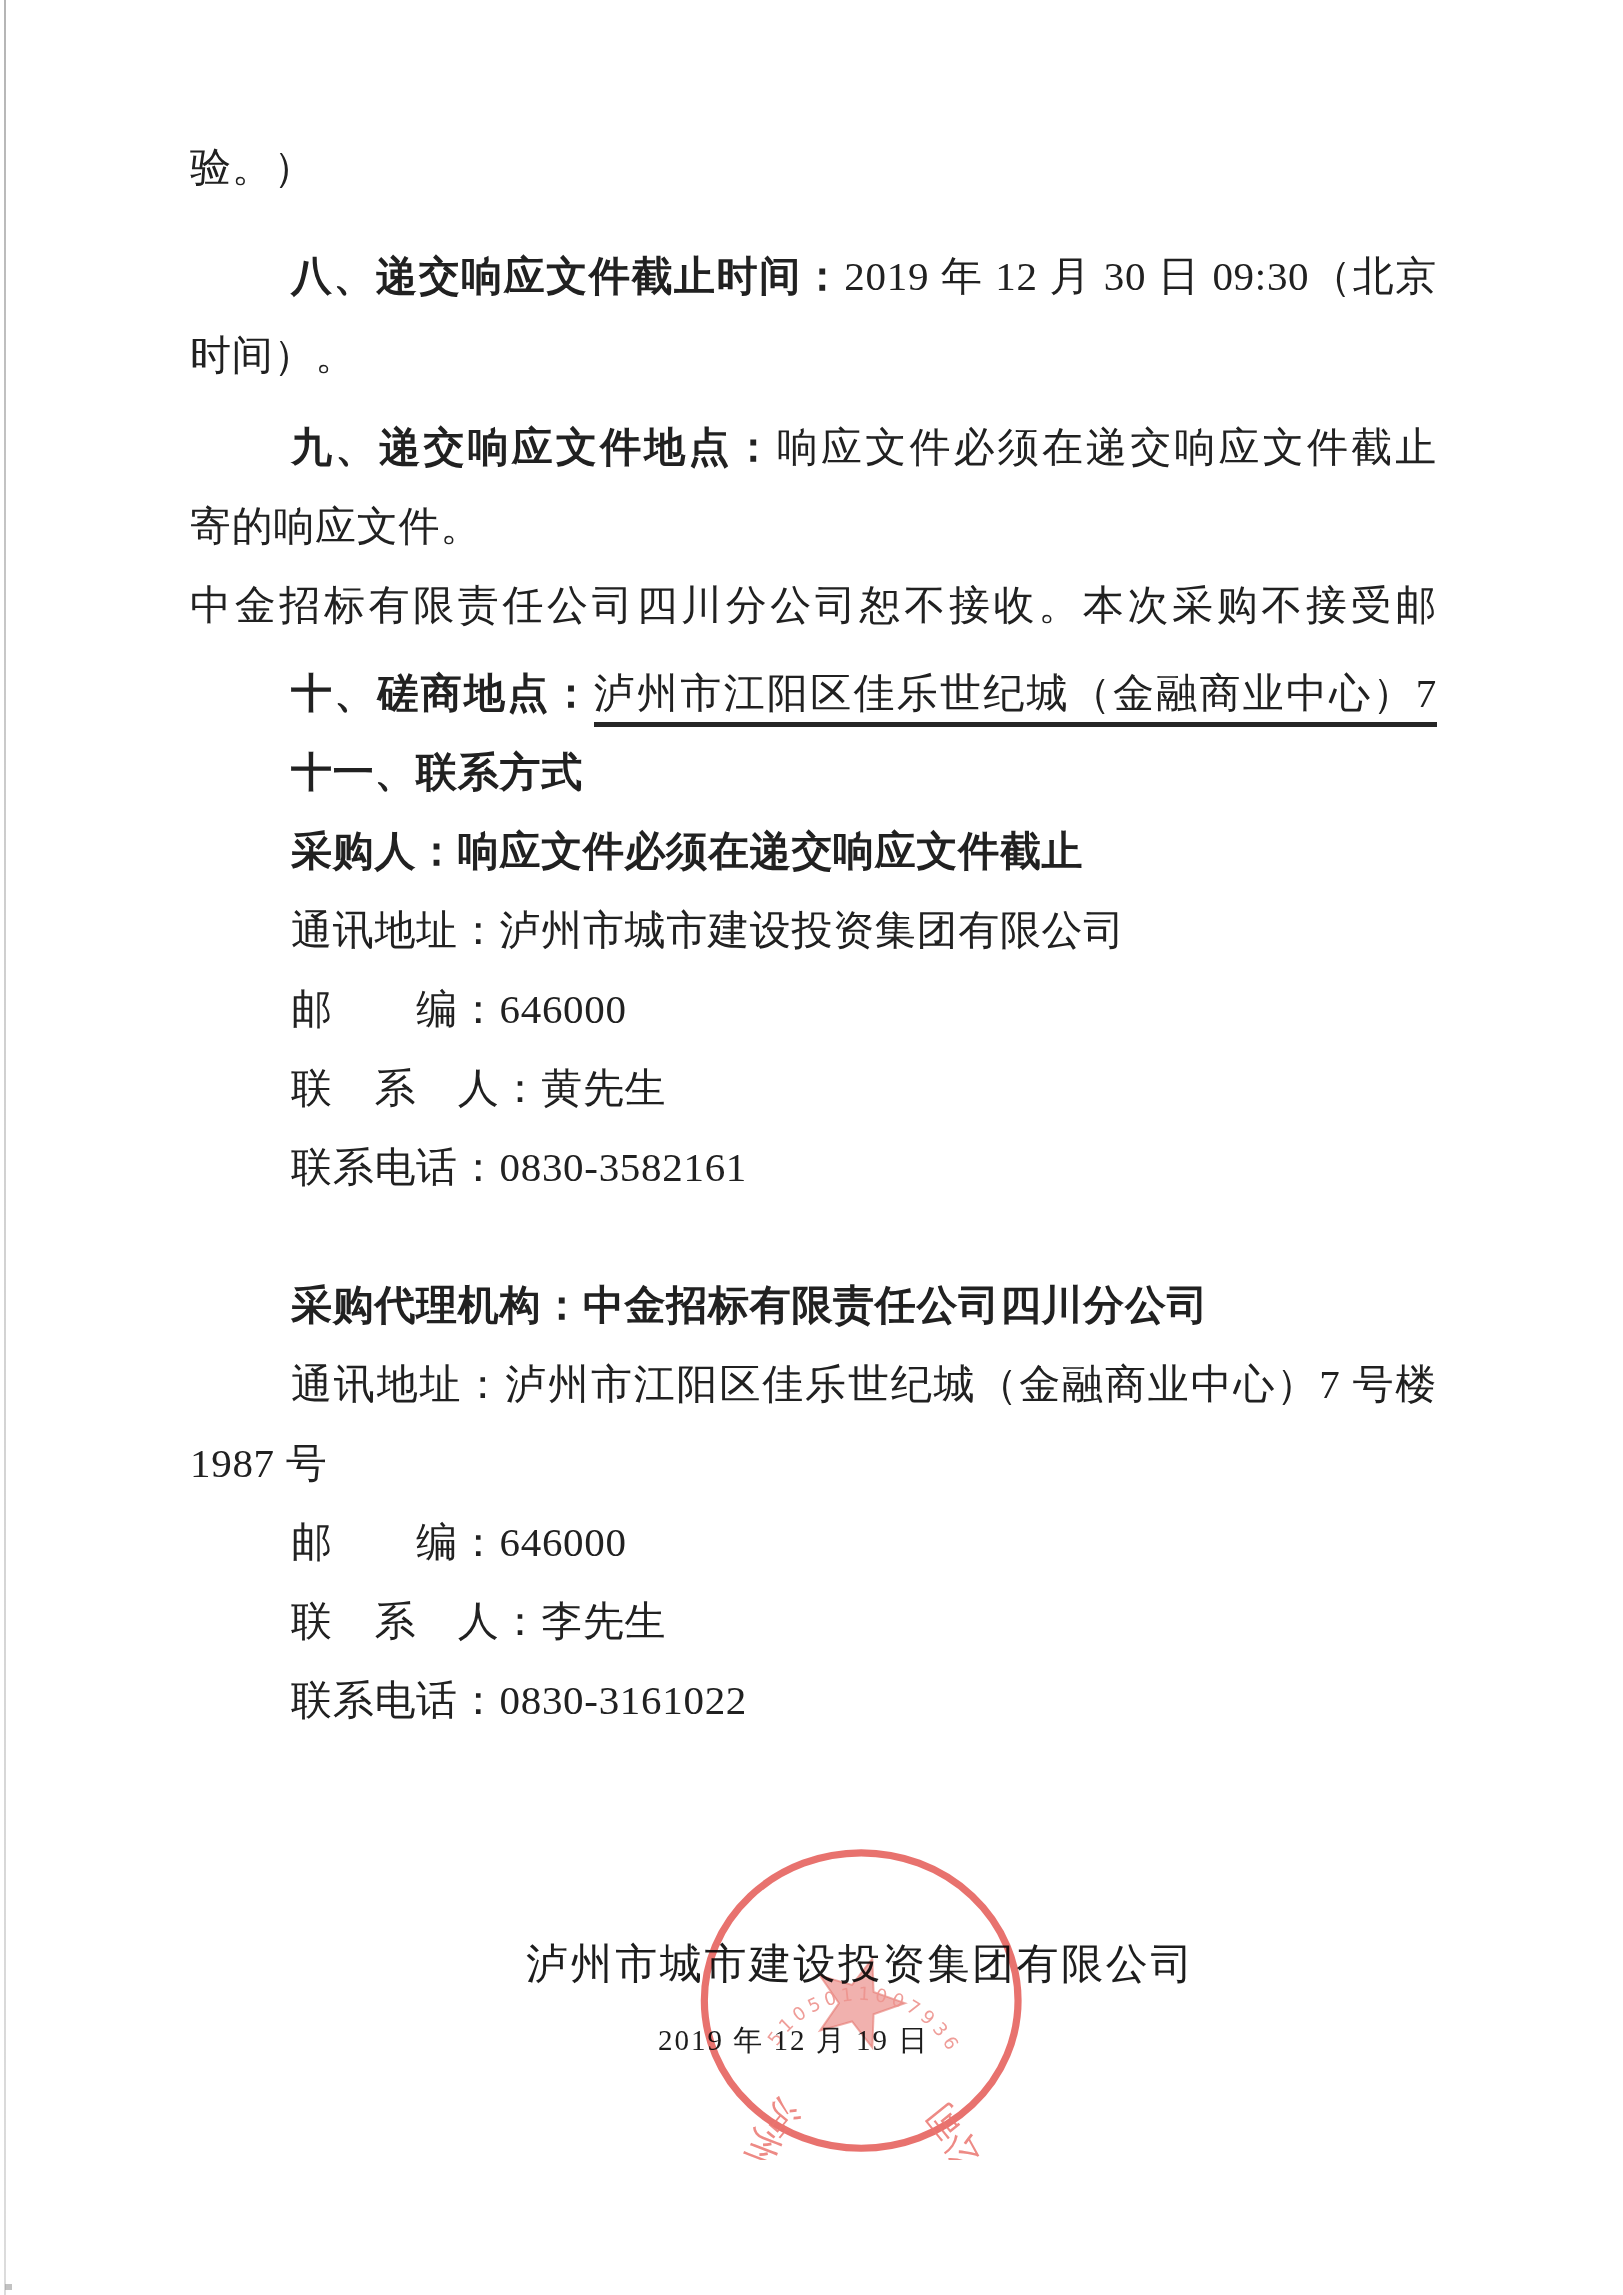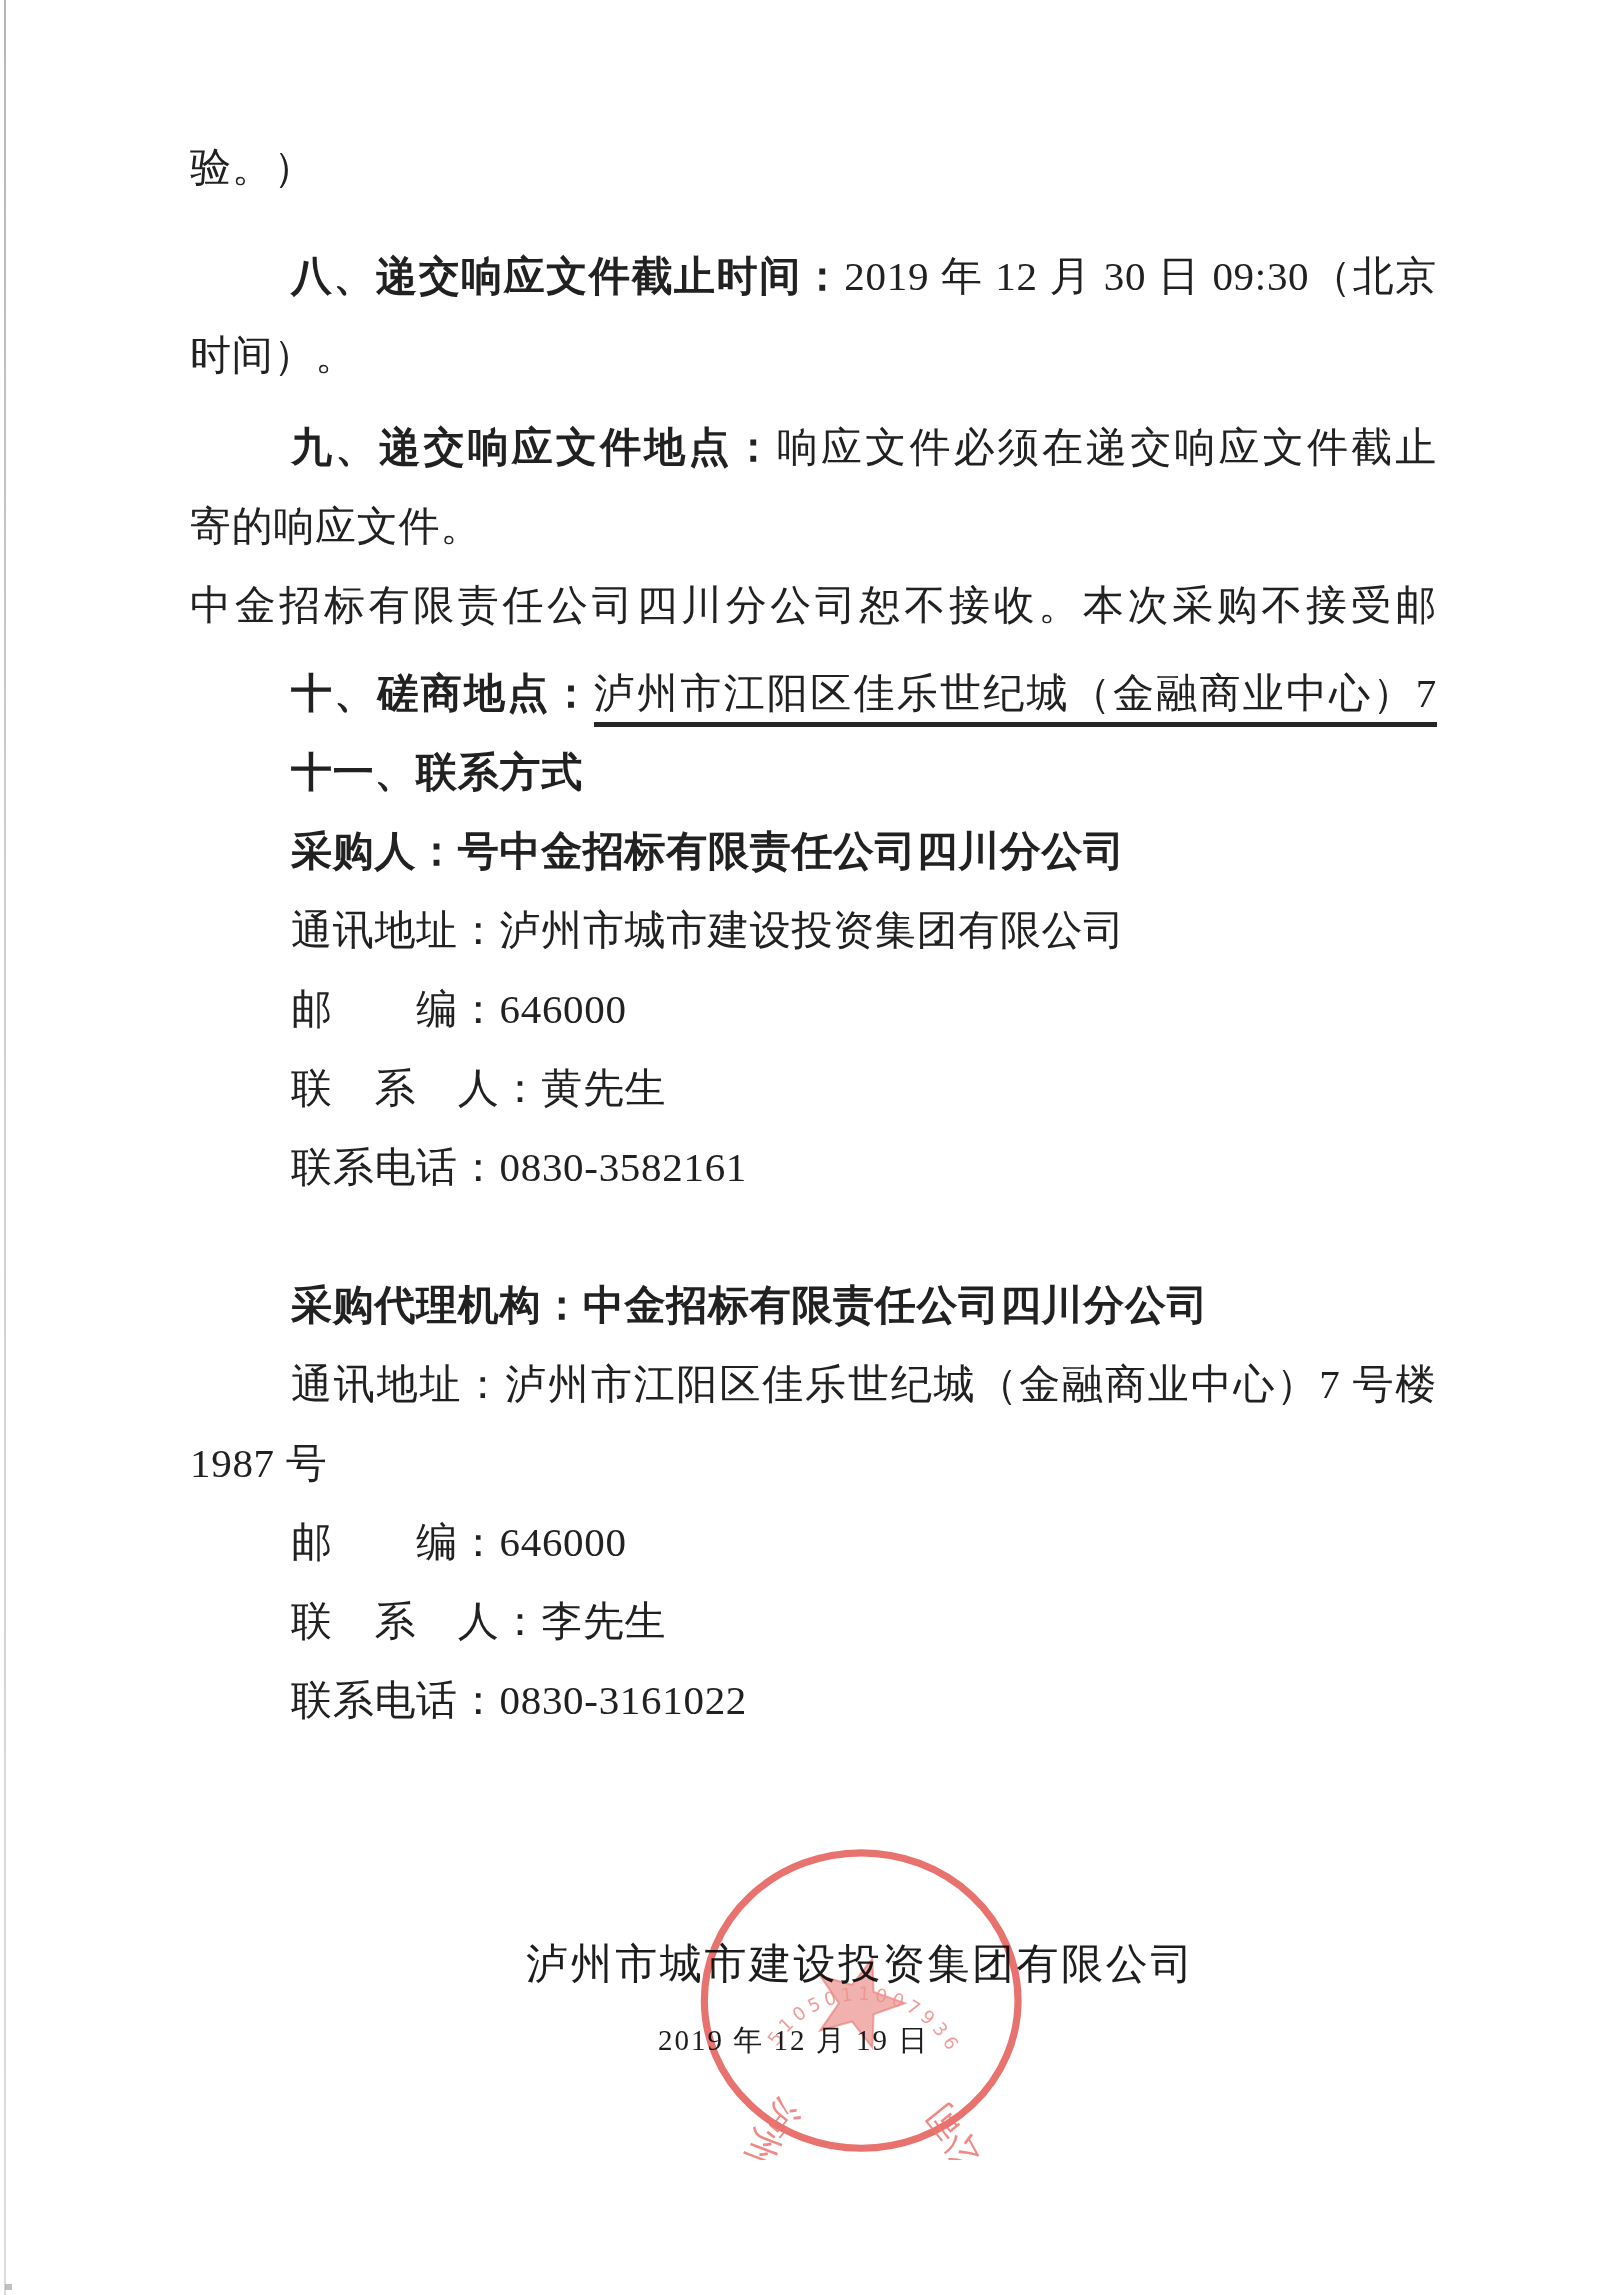--- a/index.html
+++ b/index.html
@@ -81,21 +81,21 @@
 
     <div class="ln">寄的响应文件。</div>
 
     <div class="ln fill">中金招标有限责任公司四川分公司恕不接收。本次采购不接受邮</div>
 
     <div class="ln indent fill gap15"><span class="b">十、磋商地点：</span><span class="ul">泸州市江阳区佳乐世纪城（金融商业中心）7</span></div>
 
 
     <div class="ln indent b">十一、联系方式</div>
 
-    <div class="ln indent b">采购人：号中金招标有限责任公司四川分公司</div>
+    <div class="ln indent b">采购人：响应文件必须在递交响应文件截止</div>
 
     <div class="ln indent">通讯地址：泸州市城市建设投资集团有限公司</div>
 
     <div class="ln indent">邮　　编：646000</div>
 
     <div class="ln indent">联　系　人：黄先生</div>
 
     <div class="ln indent">联系电话：0830-3582161</div>
 
     <div class="ln indent b gap90">采购代理机构：中金招标有限责任公司四川分公司</div>

